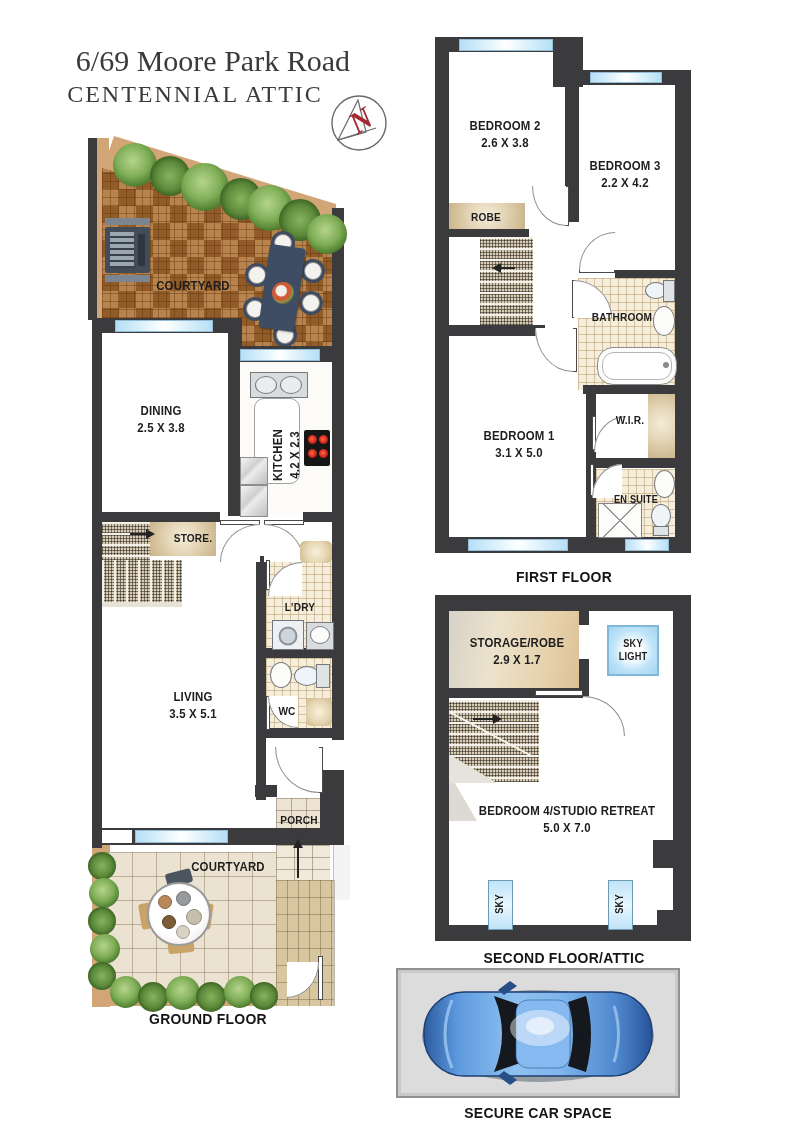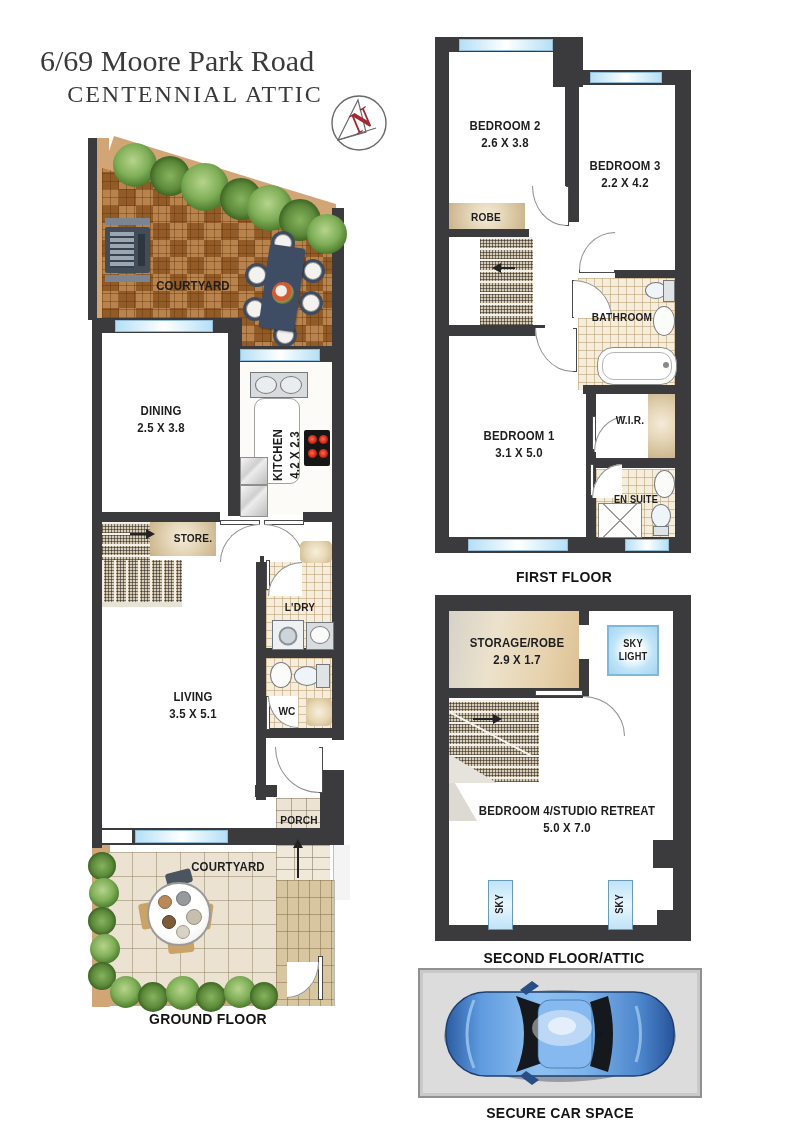--- a/index.html
+++ b/index.html
@@ -69,21 +69,21 @@
   .mat{position:absolute;border-radius:5px;background:radial-gradient(circle at 50% 50%,#f8f0dd 0%,#e6d6b2 55%,#cdb489 100%)}
   .tbowl{position:absolute;border-radius:50%;background:#eef4f8;border:1px solid #76797b}
   .ttank{position:absolute;background:#dfe3e6;border:1px solid #76797b}
   .lbl{position:absolute;transform:translate(-50%,-50%) scaleX(.88);text-align:center;font-weight:700;
     font-size:13px;line-height:1.3;color:#1d1d1d;letter-spacing:.2px;white-space:nowrap}
   .lbl.s{font-size:11.5px}
   .lbl.xs{font-size:10.5px;line-height:1.2}
   .lbl.rot{transform:translate(-50%,-50%) rotate(-90deg) scaleX(.88)}
   .cap{position:absolute;text-align:center;font-weight:700;font-size:15.5px;color:#141414;
     transform:scaleX(.9);letter-spacing:.3px}
-  .title1{font:400 30px "Liberation Serif",serif;color:#3a3a3a;text-align:left}
+  .title1{font:400 30px "Liberation Serif",serif;color:#3a3a3a;text-align:right}
   .title2{font:400 24px "Liberation Serif",serif;color:#3a3a3a;text-align:center;letter-spacing:2px;margin-top:3px}
   .aline{position:absolute;background:#222}
 </style>
 </head>
 <body>
 
 <div class="page">
 
   <div class="a" style="left:40px;top:44px;width:310px">
     <div class="title1">6/69 Moore Park Road</div>
@@ -373,21 +373,21 @@
       <div>STORAGE/ROBE</div>
       <div>2.9 X 1.7</div>
     </div>
     <div class="lbl" style="left:134px;top:227px">
       <div>BEDROOM 4/STUDIO RETREAT</div>
       <div>5.0 X 7.0</div>
     </div>
     <div class="cap" style="left:0;top:356px;width:262px">SECOND FLOOR/ATTIC</div>
   </section>
 
-  <section class="a" style="left:418px;top:968px;width:284px;height:158px">
+  <section class="a" style="left:396px;top:968px;width:284px;height:158px">
     <div class="a" style="left:0;top:0;width:284px;height:130px;background:#dcdcdc;border:2px solid #909090;box-sizing:border-box;box-shadow:inset 0 0 0 3px #c9c9c9"></div>
     <svg class="a" style="left:22px;top:8px" width="240" height="114" viewBox="0 0 240 114">
       <defs>
         <linearGradient id="cg" x1="0" y1="0" x2="1" y2="0">
           <stop offset="0" stop-color="#2c5ca2"></stop>
             <stop offset=".15" stop-color="#5e9ade"></stop>
           <stop offset=".4" stop-color="#8ec1f0"></stop>
             <stop offset=".6" stop-color="#7fb5ec"></stop>
           <stop offset=".85" stop-color="#4d86cc"></stop>
             <stop offset="1" stop-color="#27539a"></stop>

